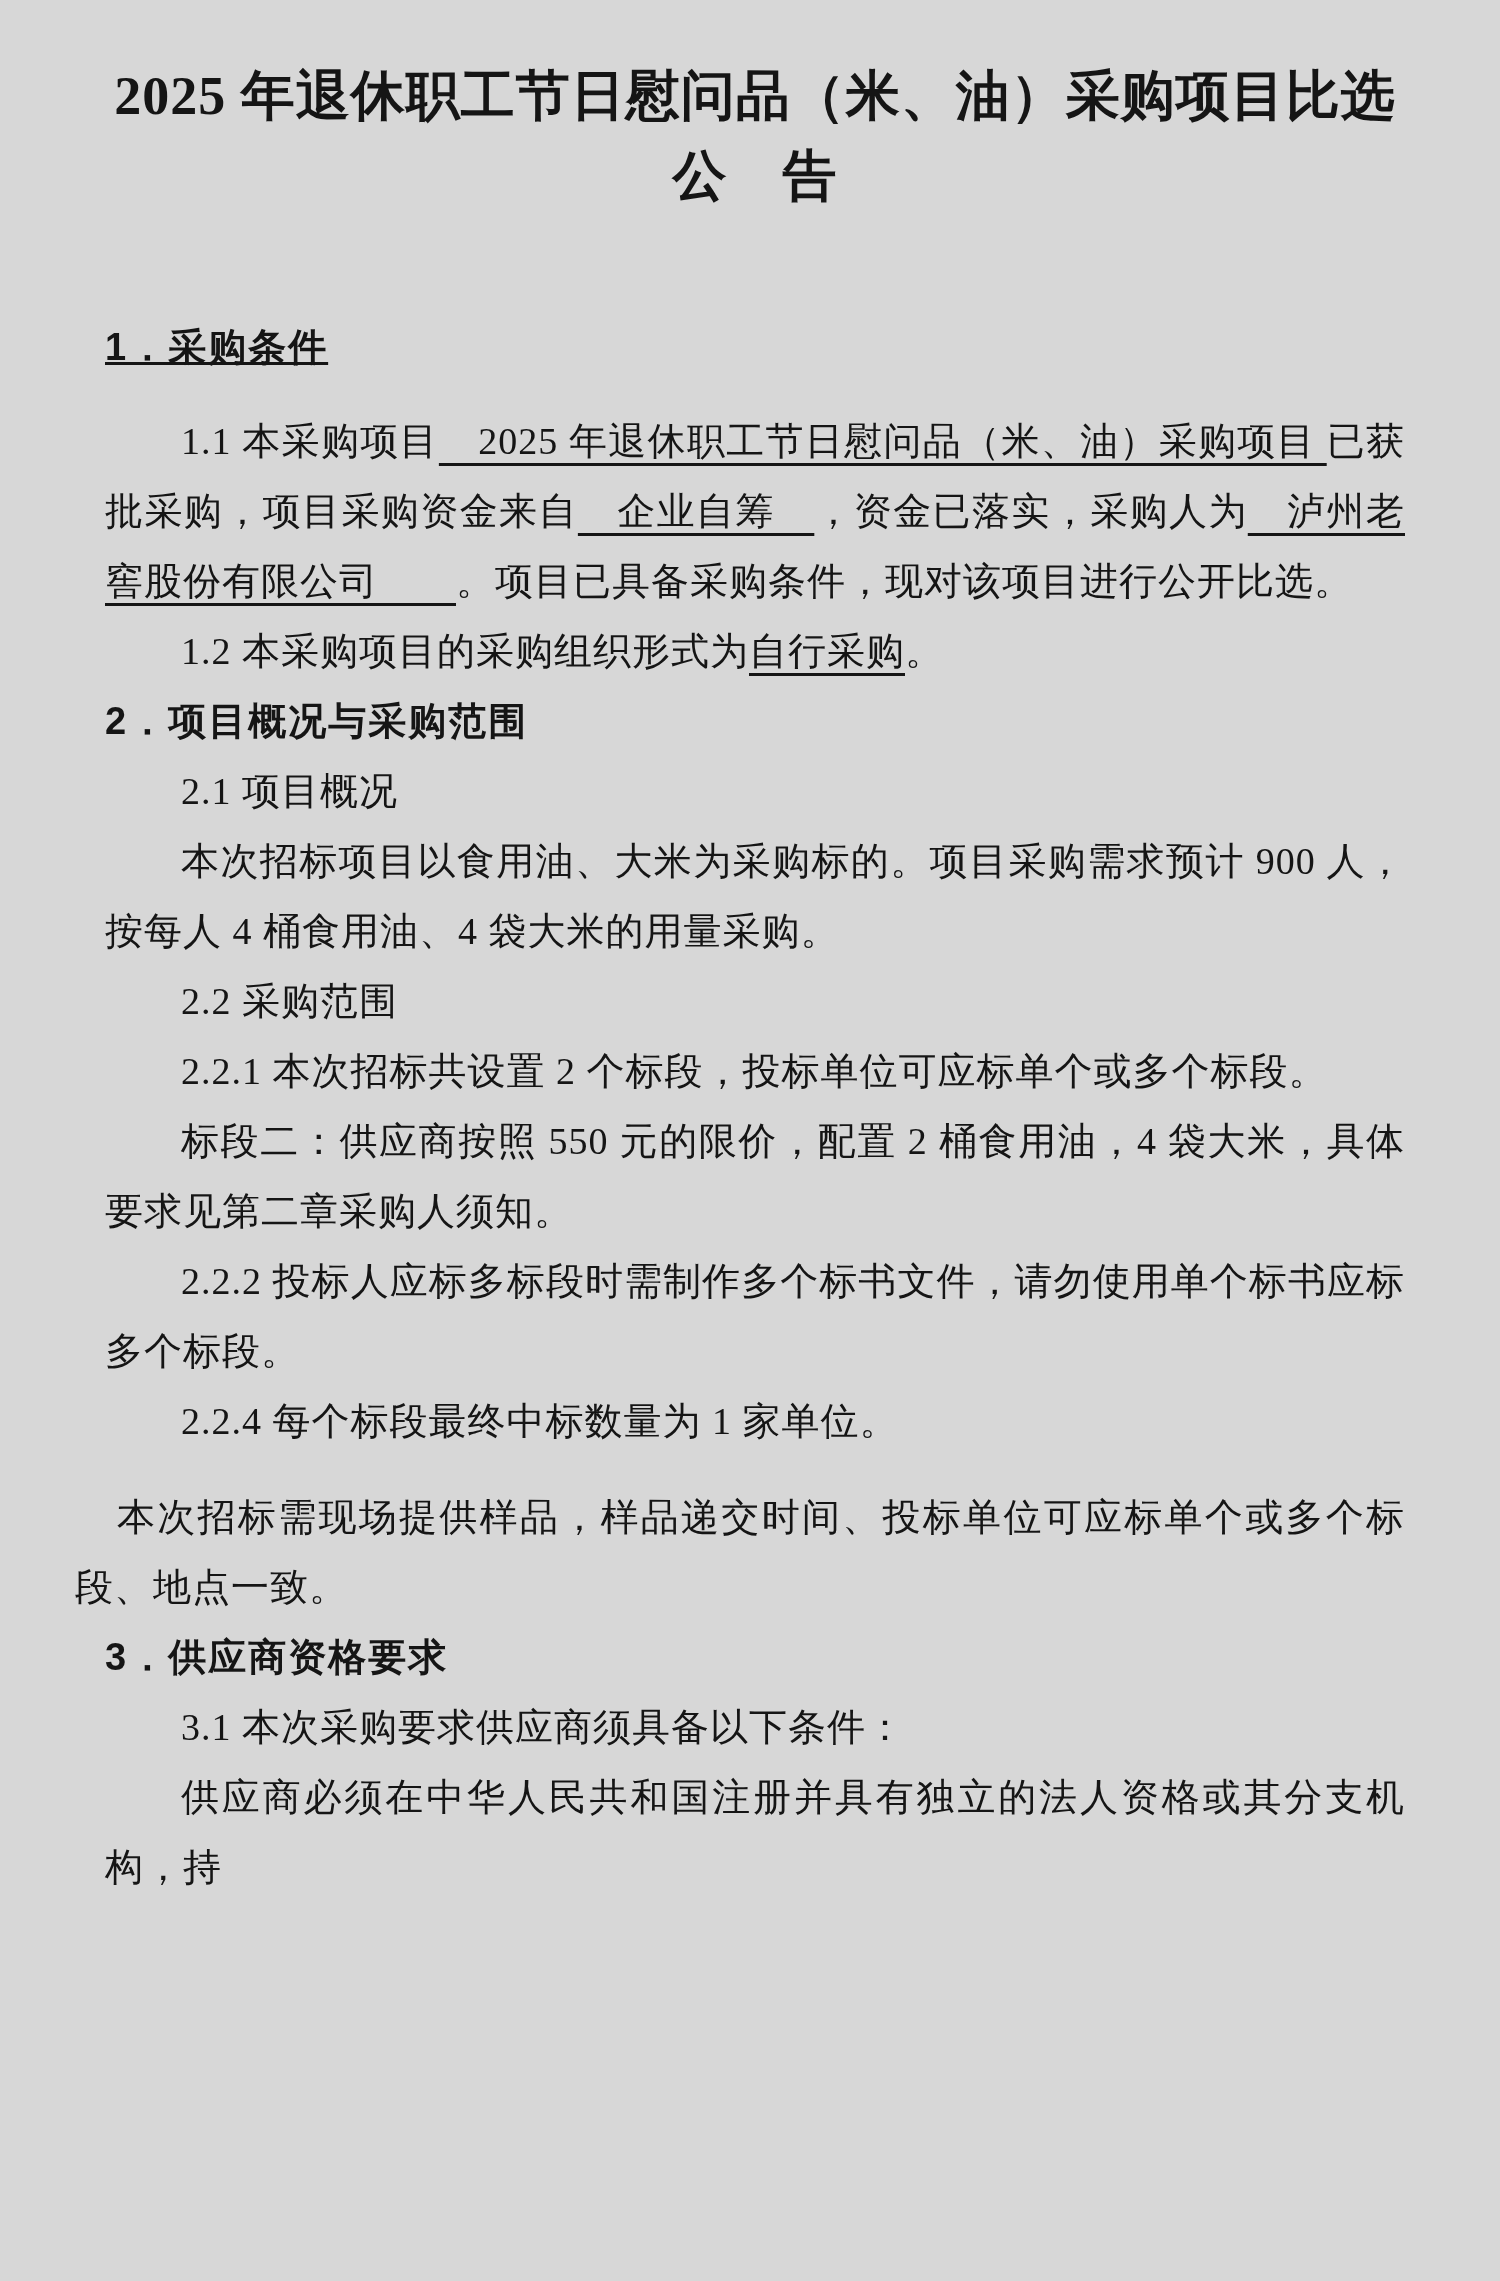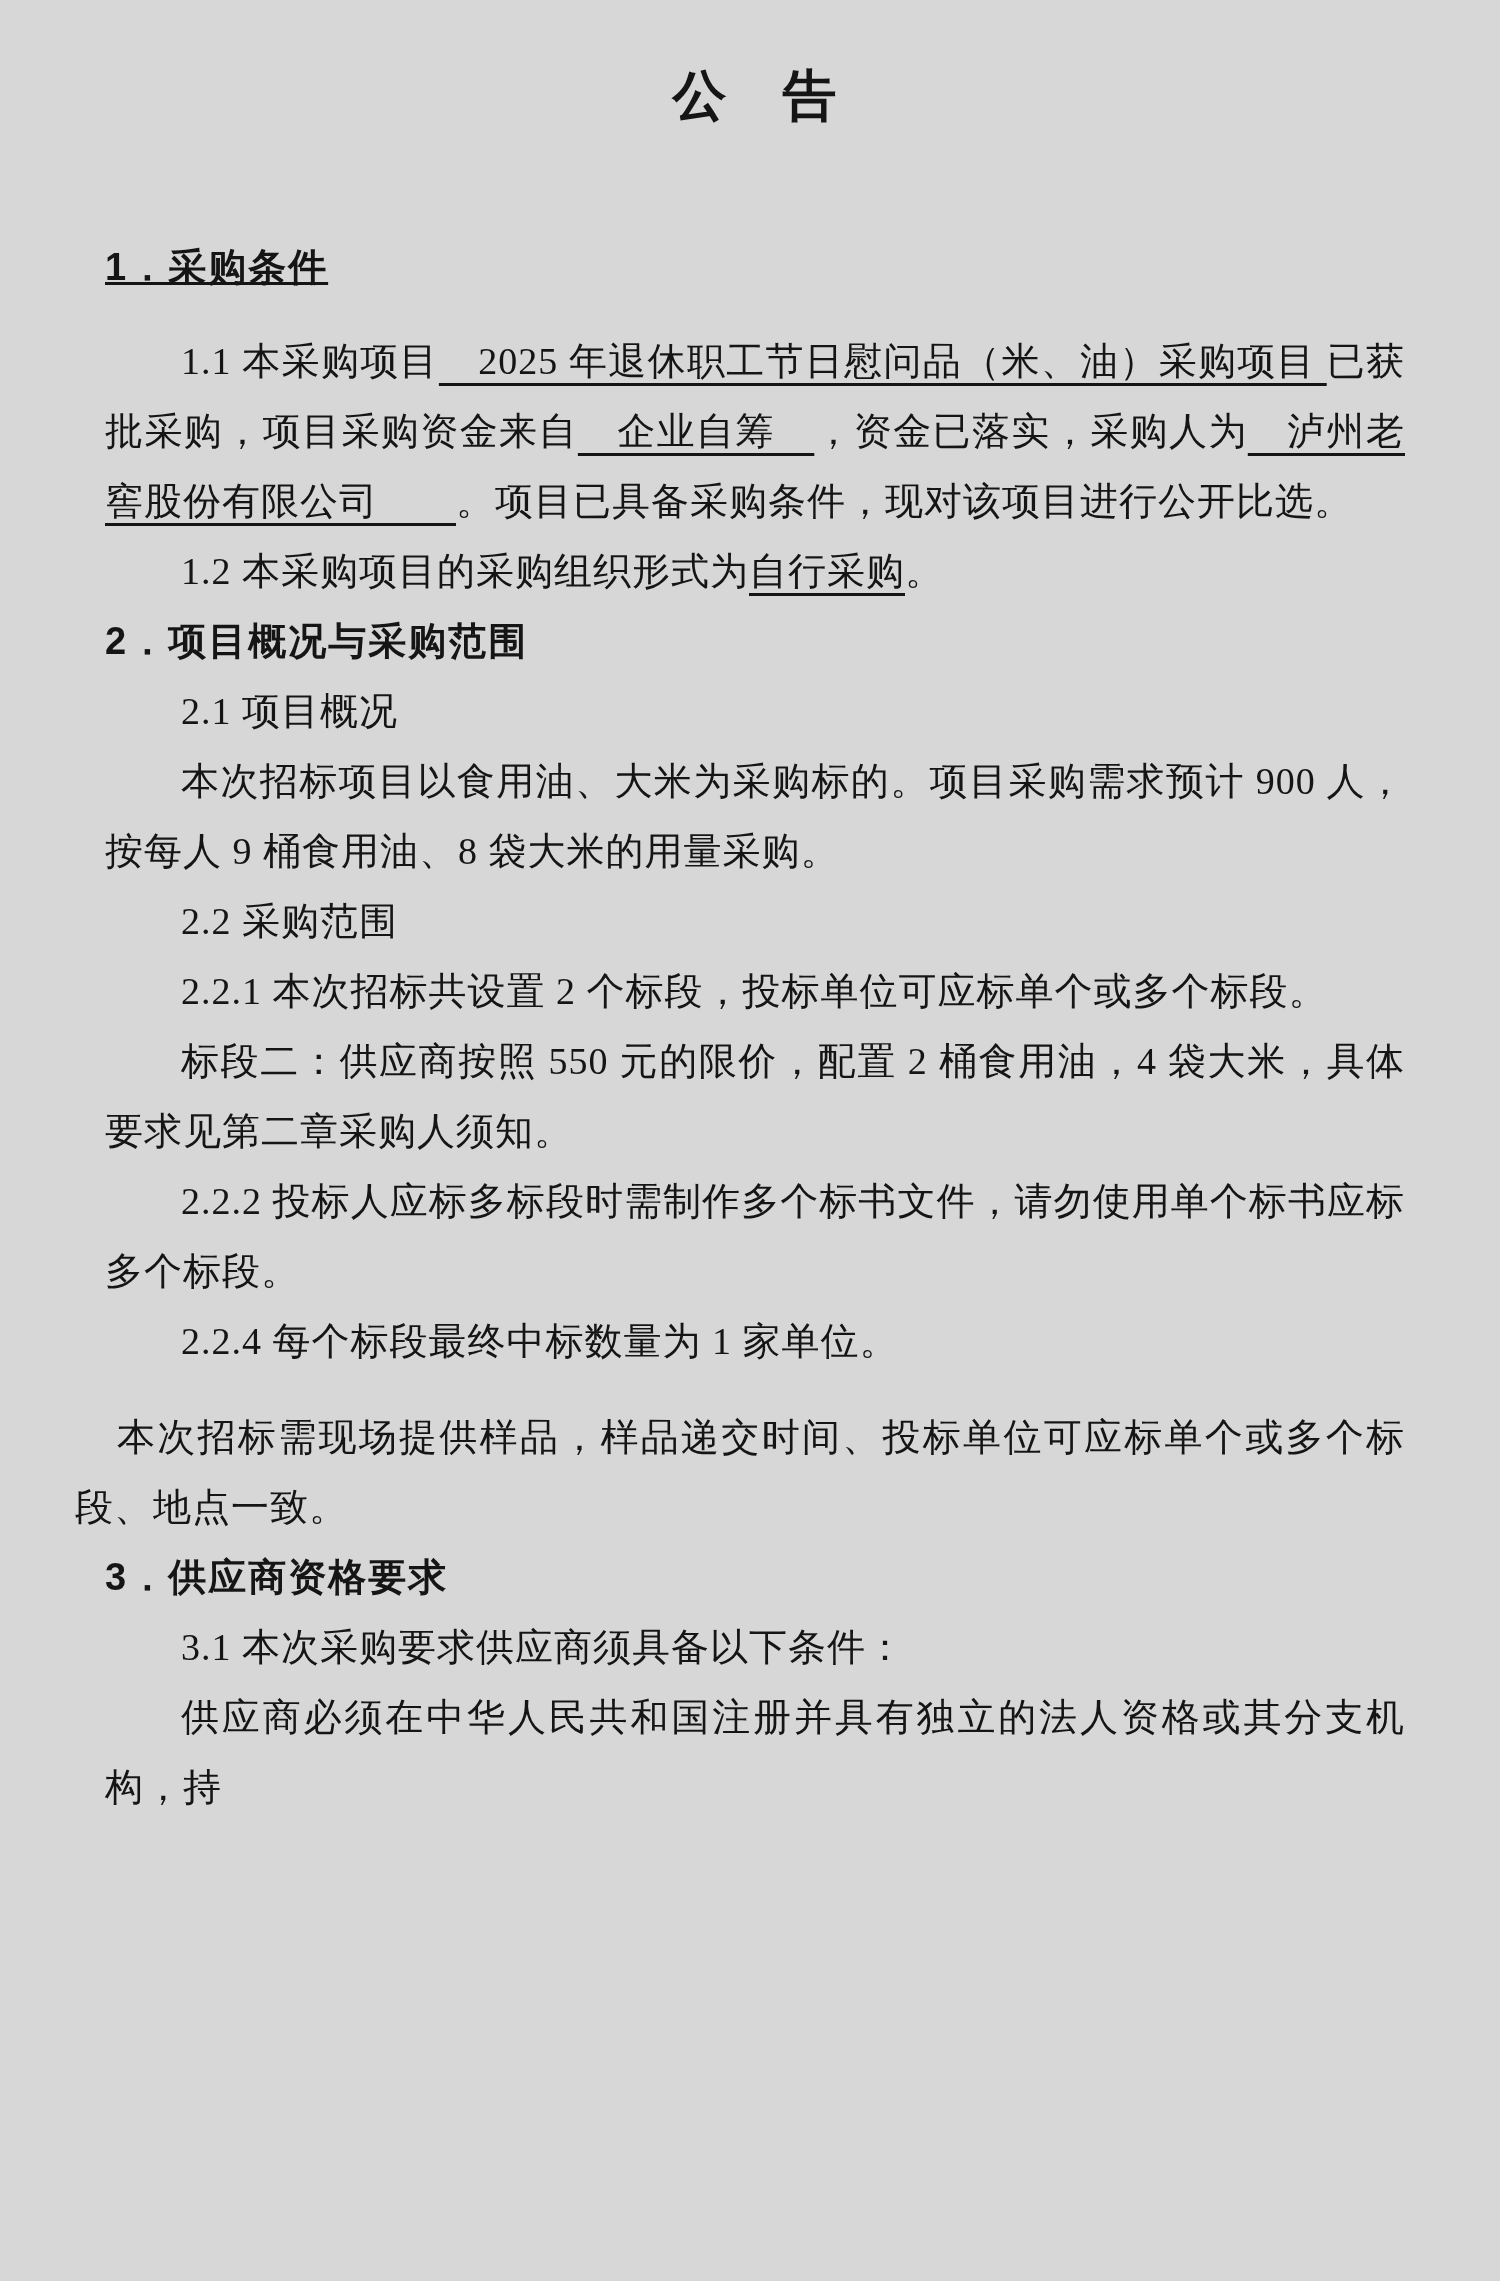--- a/index.html
+++ b/index.html
@@ -53,33 +53,34 @@
     text-underline-offset: 9px;
     text-decoration-skip-ink: none;
   }
 </style>
 </head>
 <body>
 
 <div class="page">
 
   <h1 class="title">
+    <span class="tl">2025 年退休职工节日慰问品（米、油）采购项目比选</span>
     <span class="tl">公　告</span>
   </h1>
 
   <h2 class="sec-heading first">1．采购条件</h2>
 
   <p><span>1.1 本采购项目</span><span class="u">　2025 年退休职工节日慰问品（米、油）采购项目 </span><span>已获批采购，项目采购资金来自</span><span class="u">　企业自筹　</span><span>，资金已落实，采购人为</span><span class="u">　泸州老窖股份有限公司　　</span><span>。项目已具备采购条件，现对该项目进行公开比选。</span></p>
 
   <p><span>1.2 本采购项目的采购组织形式为</span><span class="u">自行采购</span><span>。</span></p>
 
   <h2 class="sec-heading">2．项目概况与采购范围</h2>
 
   <p>2.1 项目概况</p>
-  <p>本次招标项目以食用油、大米为采购标的。项目采购需求预计 900 人，按每人 9 桶食用油、8 袋大米的用量采购。</p>
+  <p>本次招标项目以食用油、大米为采购标的。项目采购需求预计 900 人，按每人 4 桶食用油、4 袋大米的用量采购。</p>
   <p>2.2 采购范围</p>
   <p>2.2.1 本次招标共设置 2 个标段，投标单位可应标单个或多个标段。</p>
   <p>标段二：供应商按照 550 元的限价，配置 2 桶食用油，4 袋大米，具体要求见第二章采购人须知。</p>
   <p>2.2.2 投标人应标多标段时需制作多个标书文件，请勿使用单个标书应标多个标段。</p>
   <p>2.2.4 每个标段最终中标数量为 1 家单位。</p>
   <p class="sample">本次招标需现场提供样品，样品递交时间、投标单位可应标单个或多个标段、地点一致。</p>
 
   <h2 class="sec-heading">3．供应商资格要求</h2>
 
   <p>3.1 本次采购要求供应商须具备以下条件：</p>

